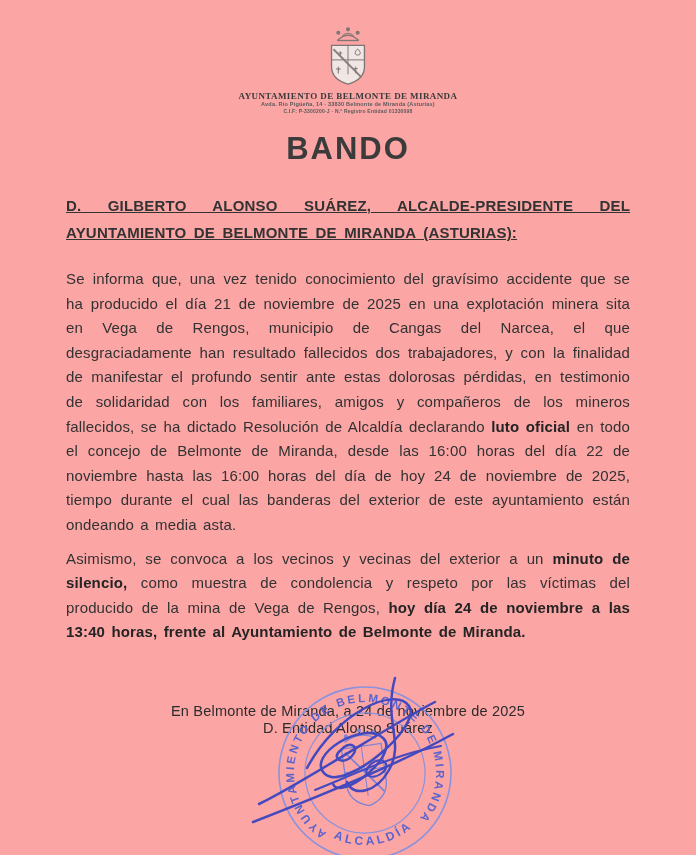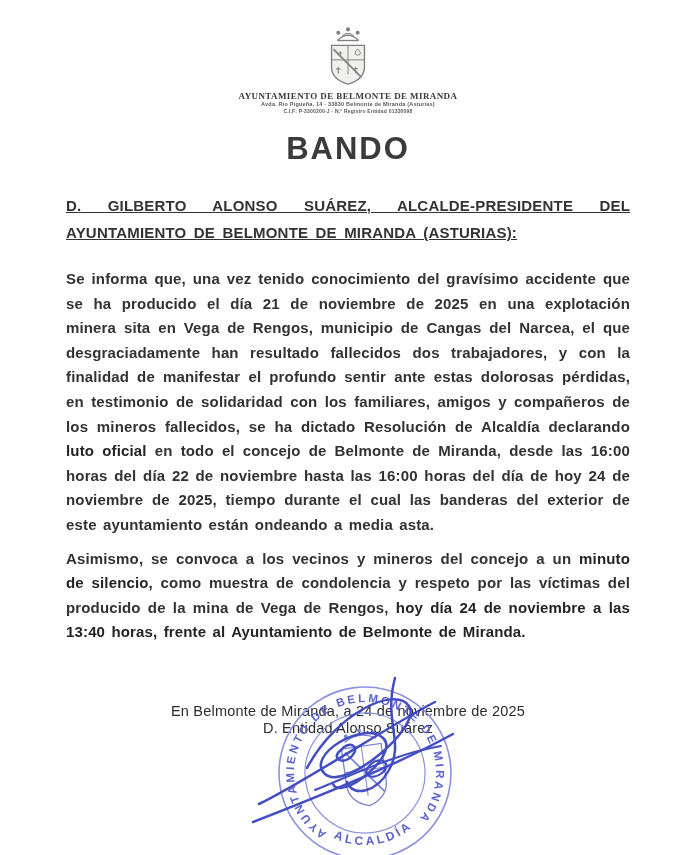--- a/index.html
+++ b/index.html
@@ -1,20 +1,20 @@
 <!DOCTYPE html>
 <html lang="es"><head>
 <meta charset="utf-8">
 <style>
   html,body{margin:0;padding:0;background:#888;}
   .page{
     position:relative;
     width:696px;height:855px;
     margin:0 auto;
-    background:#ffffff;
+    background:#fca5a5;
     overflow:hidden;
     font-family:"Liberation Sans", sans-serif;
     color:#2e2e2e;
   }
   
   .doc-header{ padding-top:24px; text-align:center; }
   .crest{ display:block; margin:0 auto; width:62px; height:64px; filter:blur(.25px); opacity:.88; }
   .org-name{
     margin-top:3px;
     font-family:"Liberation Serif", serif;
@@ -29,21 +29,21 @@
   }
   
   .salutation{
     margin:25px 66px 0;
     font-size:15px; font-weight:bold; line-height:27px;
     text-align:justify; word-spacing:3px; letter-spacing:.2px; color:#333;text-decoration:underline;
   }
   .body-p{
     margin:21px 66px 0;
     font-size:15px; line-height:24.6px;
-    text-align:justify; word-spacing:2px; letter-spacing:.15px; color:#323232;font-weight:bold;
+    text-align:justify; word-spacing:2px; letter-spacing:.15px; color:#323232;
   }
   .body-p + .body-p{ margin-top:9px; }
   .body-p b{ color:#242424; }
   
   .date-block{
     margin-top:58px; text-align:center;
     font-size:14.5px; line-height:17.5px; color:#2c2c2c; letter-spacing:.2px;
   }
   .stamp-wrap{
     position:absolute; left:245px; top:670px; width:240px; height:190px;
@@ -83,21 +83,21 @@
     <div class="addr">Avda. Río Pigüeña, 14 - 33830 Belmonte de Miranda (Asturias)</div>
     <div class="addr addr2">C.I.F: P-3300200-J - N.º Registro Entidad 01330098</div>
   </div>
 
   <h1 class="title">BANDO</h1>
 
   <p class="salutation">D. GILBERTO ALONSO SUÁREZ, ALCALDE-PRESIDENTE DEL AYUNTAMIENTO DE BELMONTE DE MIRANDA (ASTURIAS):</p>
 
   <p class="body-p"><span>Se informa que, una vez tenido conocimiento del gravísimo accidente que se ha producido el día 21 de noviembre de 2025 en una explotación minera sita en Vega de Rengos, municipio de Cangas del Narcea, el que desgraciadamente han resultado fallecidos dos trabajadores, y con la finalidad de manifestar el profundo sentir ante estas dolorosas pérdidas, en testimonio de solidaridad con los familiares, amigos y compañeros de los mineros fallecidos, se ha dictado Resolución de Alcaldía declarando </span><b>luto oficial</b><span> en todo el concejo de Belmonte de Miranda, desde las 16:00 horas del día 22 de noviembre hasta las 16:00 horas del día de hoy 24 de noviembre de 2025, tiempo durante el cual las banderas del exterior de este ayuntamiento están ondeando a media asta.</span></p>
 
-  <p class="body-p"><span>Asimismo, se convoca a los vecinos y mineros del concejo a un </span><b>minuto de silencio,</b><span> como muestra de condolencia y respeto por las víctimas del producido de la mina de Vega de Rengos, </span><b>hoy día 24 de noviembre a las 13:40 horas, frente al Ayuntamiento de Belmonte de Miranda.</b></p>
+  <p class="body-p"><span>Asimismo, se convoca a los vecinos y vecinas del exterior a un </span><b>minuto de silencio,</b><span> como muestra de condolencia y respeto por las víctimas del producido de la mina de Vega de Rengos, </span><b>hoy día 24 de noviembre a las 13:40 horas, frente al Ayuntamiento de Belmonte de Miranda.</b></p>
 
   <div class="date-block">
     <div>En Belmonte de Miranda, a 24 de noviembre de 2025</div>
     <div>D. Entidad Alonso Suárez</div>
   </div>
 
   <div class="stamp-wrap">
     <svg viewBox="0 0 240 190" aria-hidden="true">
       <g transform="rotate(-8 120 103)">
 

